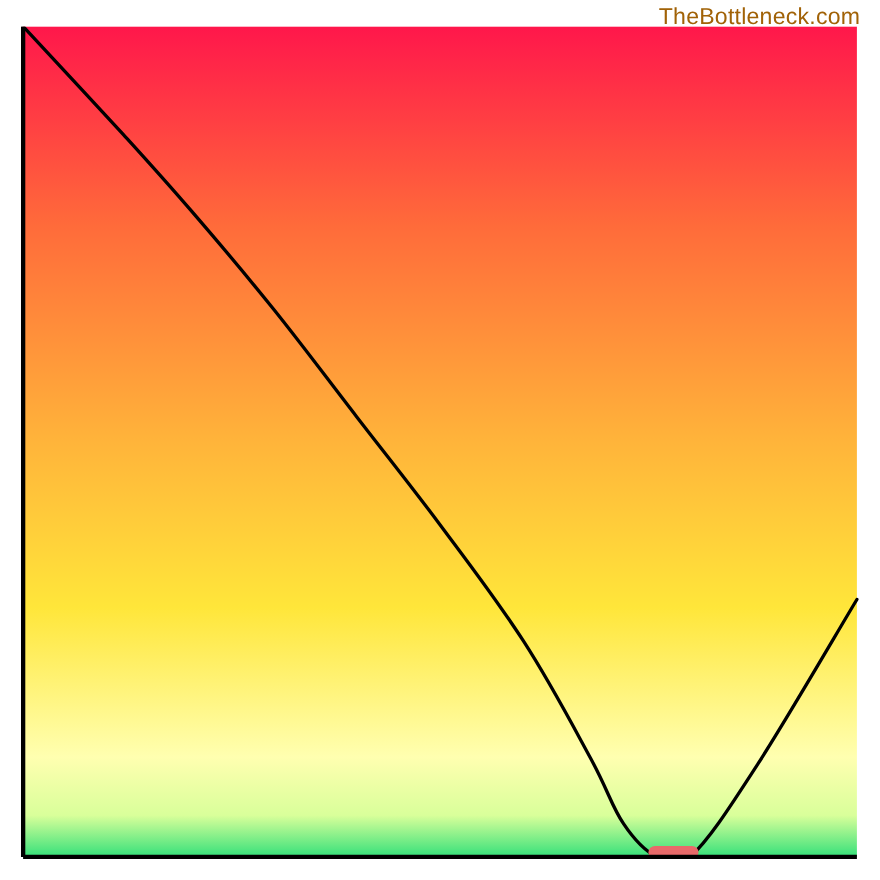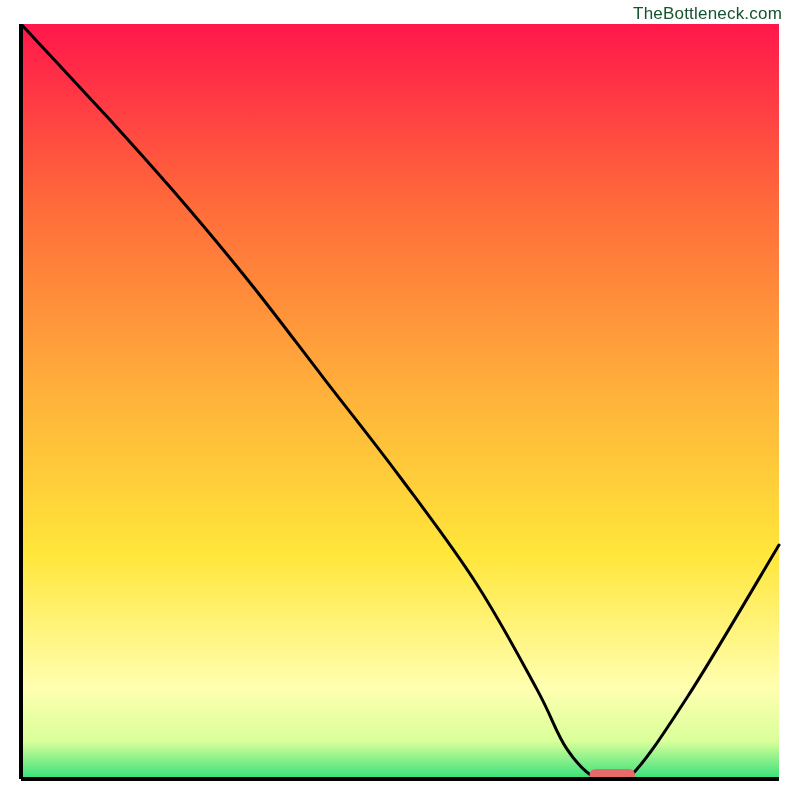--- a/index.html
+++ b/index.html
@@ -13,22 +13,22 @@
   }
   .container {
     position: relative;
     width: 800px;
     height: 800px;
   }
   .watermark {
     position: absolute;
     top: 4px;
     right: 18px;
-    color: #14532d;
-    font-size: 17px;
+    color: #a16207;
+    font-size: 21px;
     font-weight: 500;
     letter-spacing: 0.2px;
     z-index: 20;
   }
   .plot-frame {
     position: absolute;
     left: 19px;
     top: 24px;
     width: 762px;
     height: 757px;

